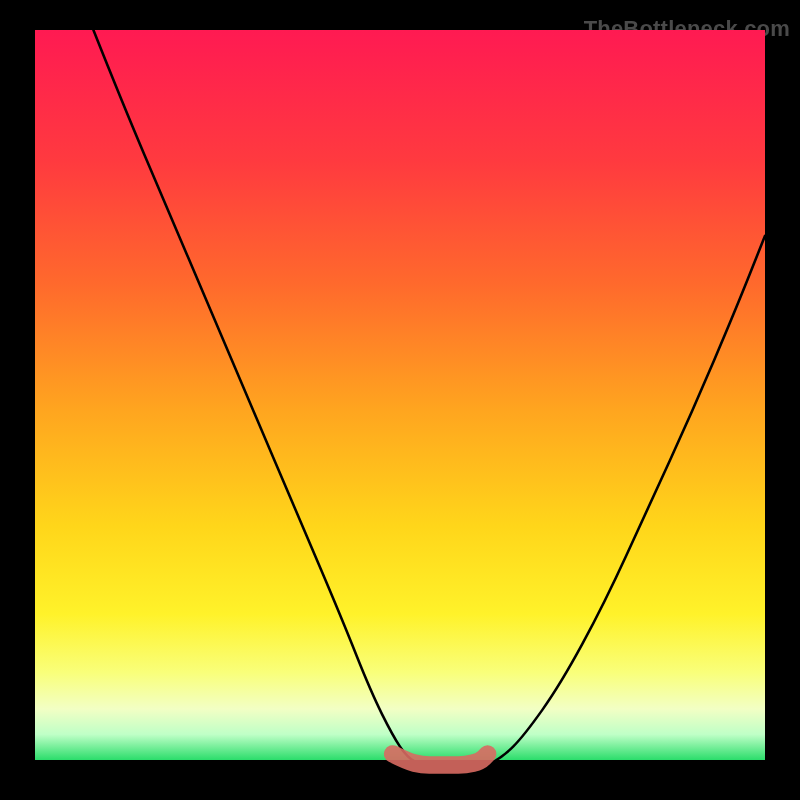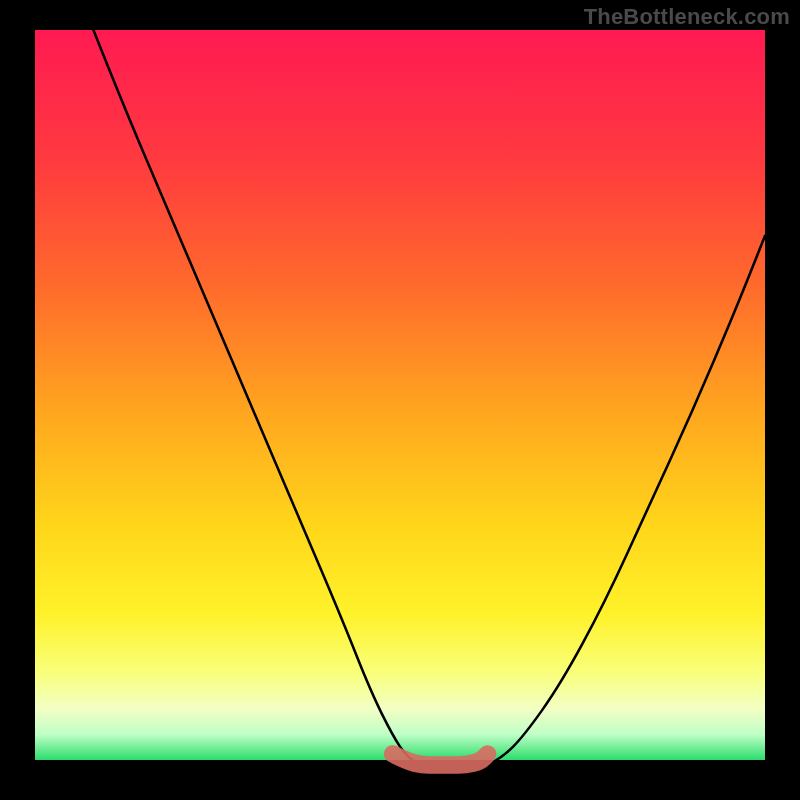--- a/index.html
+++ b/index.html
@@ -12,21 +12,21 @@
     font-family: Arial, Helvetica, sans-serif;
   }
   .frame {
     position: relative;
     width: 800px;
     height: 800px;
     background: #000;
   }
   .watermark {
     position: absolute;
-    top: 4px;
+    top: 16px;
     right: 10px;
     color: #4a4a4a;
     font-size: 22px;
     font-weight: 600;
     letter-spacing: 0.2px;
     user-select: none;
   }
   .plot {
     position: absolute;
     

